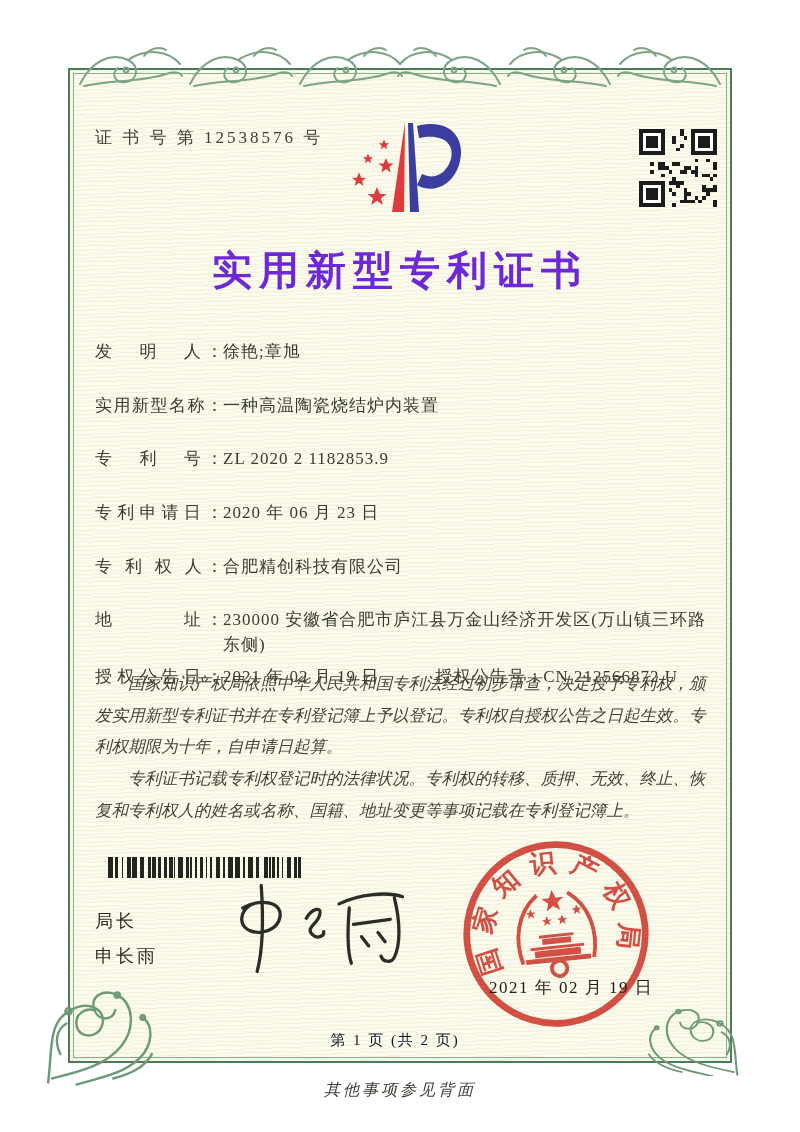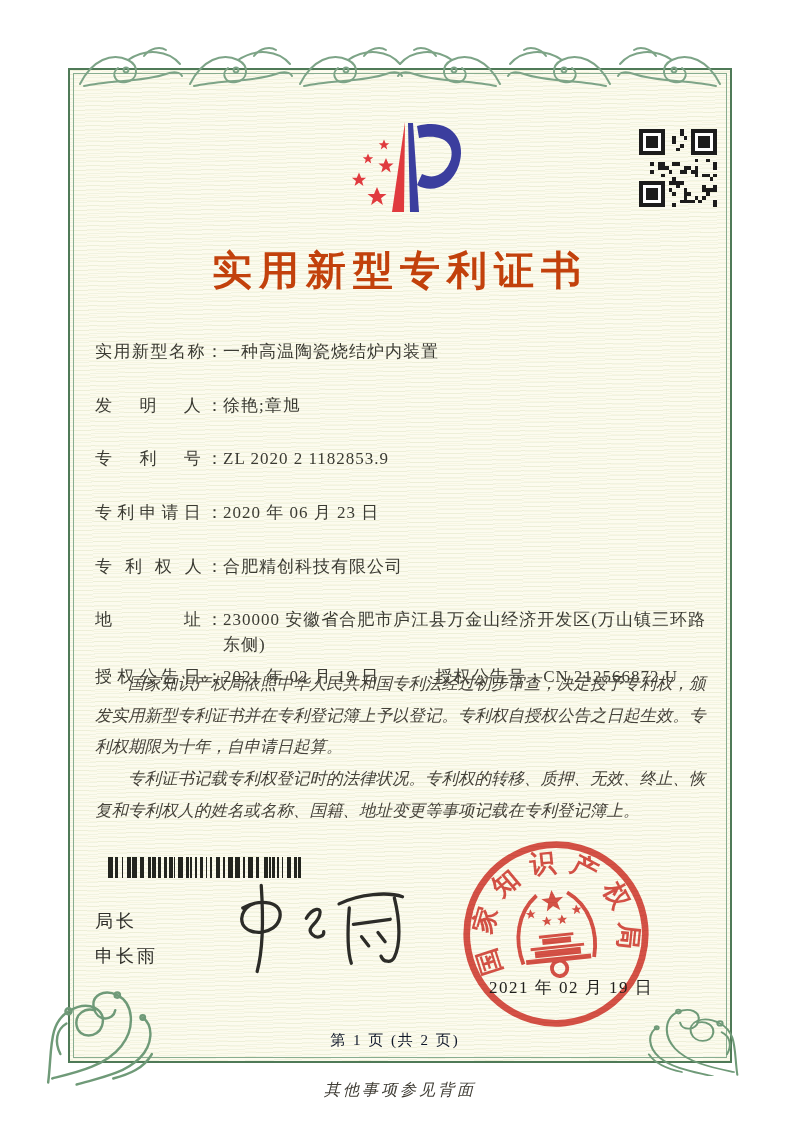--- a/index.html
+++ b/index.html
@@ -11,21 +11,21 @@
     left:70px;top:70px;width:660px;height:991px;
     background:
       repeating-linear-gradient(178deg, rgba(164,190,140,0.13) 0 1px, rgba(0,0,0,0) 1px 4px),
       repeating-linear-gradient(2deg, rgba(210,200,120,0.10) 0 1px, rgba(0,0,0,0) 1px 5px),
       #fcfbee;
   }
   
   .frame-outer{left:68px;top:68px;width:660px;height:991px;border:2px solid #4f7a57;}
   .frame-inner{left:3px;top:3px;right:3px;bottom:3px;border:1px solid #88ad90;}
   .certno{left:95px;top:126px;font-size:17px;letter-spacing:3px;color:#3f3f38;}
-  .title{left:0;top:243px;width:800px;text-align:center;font-size:40px;font-weight:bold;letter-spacing:7px;color:#c2410c;}
+  .title{left:0;top:243px;width:800px;text-align:center;font-size:40px;font-weight:bold;letter-spacing:7px;color:#6d28d9;}
   .fields{left:95px;top:340px;width:612px;font-size:17px;color:#3b3b33;}
   .frow{display:flex;align-items:flex-start;margin-bottom:29px;line-height:1.45;}
   .frow.addr{margin-bottom:8px;}
   .flabel{display:inline-block;width:128px;flex:0 0 128px;text-align:justify;text-align-last:justify;white-space:nowrap;}
   .flabel.second{width:108px;flex:0 0 108px;margin-left:56px;}
   .fvalue{flex:1;letter-spacing:1px;}
   .fvalue.nowrap{white-space:nowrap;}
   .pair{display:flex;flex:0 0 auto;}
   .body-text{left:95px;top:668px;width:612px;font-size:16.5px;line-height:1.92;color:#45423a;font-style:italic;}
   .body-text p{margin:0;text-indent:2em;}
@@ -90,20 +90,21 @@
 
   <svg class="abs fl-bl" viewBox="0 0 120 135">
     <use href="#flourishg"></use>
   </svg>
   <svg class="abs fl-br" viewBox="0 0 120 90">
     <g transform="translate(120,-20) scale(-1,0.85)">
         <use href="#flourishg"></use>
       </g>
   </svg>
 
+  <div class="abs certno">证 书 号 第 12538576 号</div>
 
   <svg class="abs logo" viewBox="0 0 130 112">
     <polygon points="65,14 52,104 64,104" fill="#e03a3e"></polygon>
     <polygon points="68,15 73,15 79,104 70,104" fill="#3b3e9e"></polygon>
     <path d="M77,18 C112,9 127,33 119,57 C112,79 91,86 77,77 L82,66 C96,73 107,64 111,51 C115,35 102,25 79,30 Z" fill="#3b3e9e"></path>
     <g fill="#e03a3e">
       <use href="#star" transform="translate(44,37) scale(0.55)"></use>
       <use href="#star" transform="translate(46,58) scale(0.8)"></use>
       <use href="#star" transform="translate(28,51) scale(0.55)"></use>
       <use href="#star" transform="translate(19,72) scale(0.75)"></use>
@@ -183,26 +184,26 @@
       <rect x="16" y="19" width="1" height="1" fill="#1c1c1c"></rect>
       <rect x="20" y="19" width="1" height="1" fill="#1c1c1c"></rect>
       <rect x="9" y="20" width="1" height="1" fill="#1c1c1c"></rect>
       <rect x="20" y="20" width="1" height="1" fill="#1c1c1c"></rect>
     </svg>
 
   <div class="abs title">实用新型专利证书</div>
 
   <div class="abs fields">
     <div class="frow">
+      <span class="flabel">发　明　人：</span>
+      <span class="fvalue">徐艳;章旭</span>
+    </div>
+    <div class="frow">
       <span class="flabel">实用新型名称：</span>
       <span class="fvalue">一种高温陶瓷烧结炉内装置</span>
-    </div>
-    <div class="frow">
-      <span class="flabel">发　明　人：</span>
-      <span class="fvalue">徐艳;章旭</span>
     </div>
     <div class="frow">
       <span class="flabel">专　利　号：</span>
       <span class="fvalue">ZL 2020 2 1182853.9</span>
     </div>
     <div class="frow">
       <span class="flabel">专利申请日：</span>
       <span class="fvalue">2020 年 06 月 23 日</span>
     </div>
     <div class="frow">

